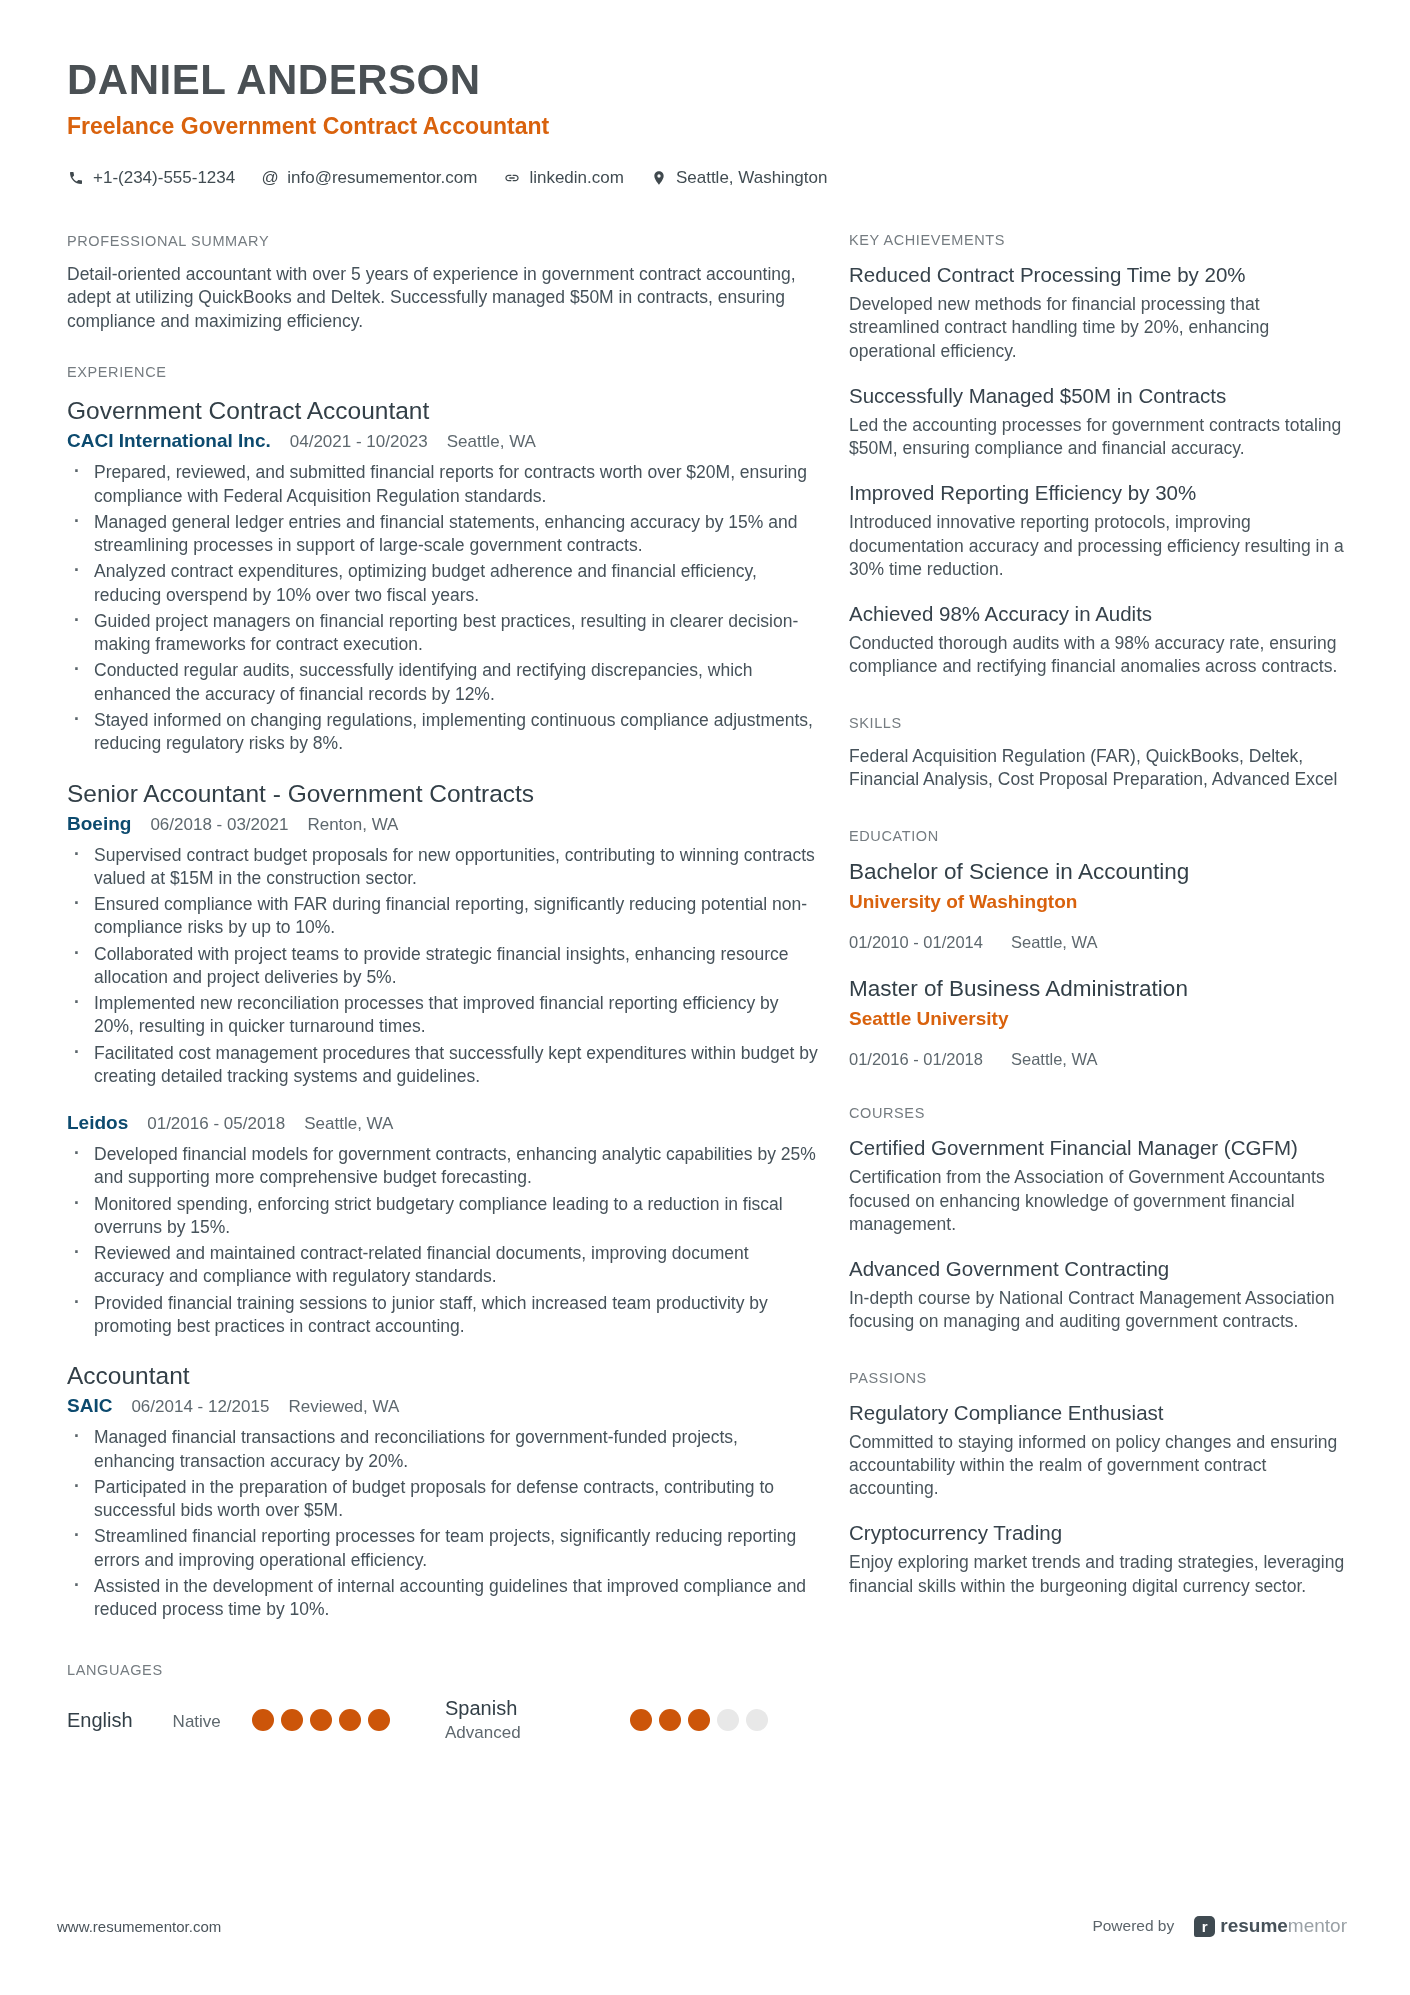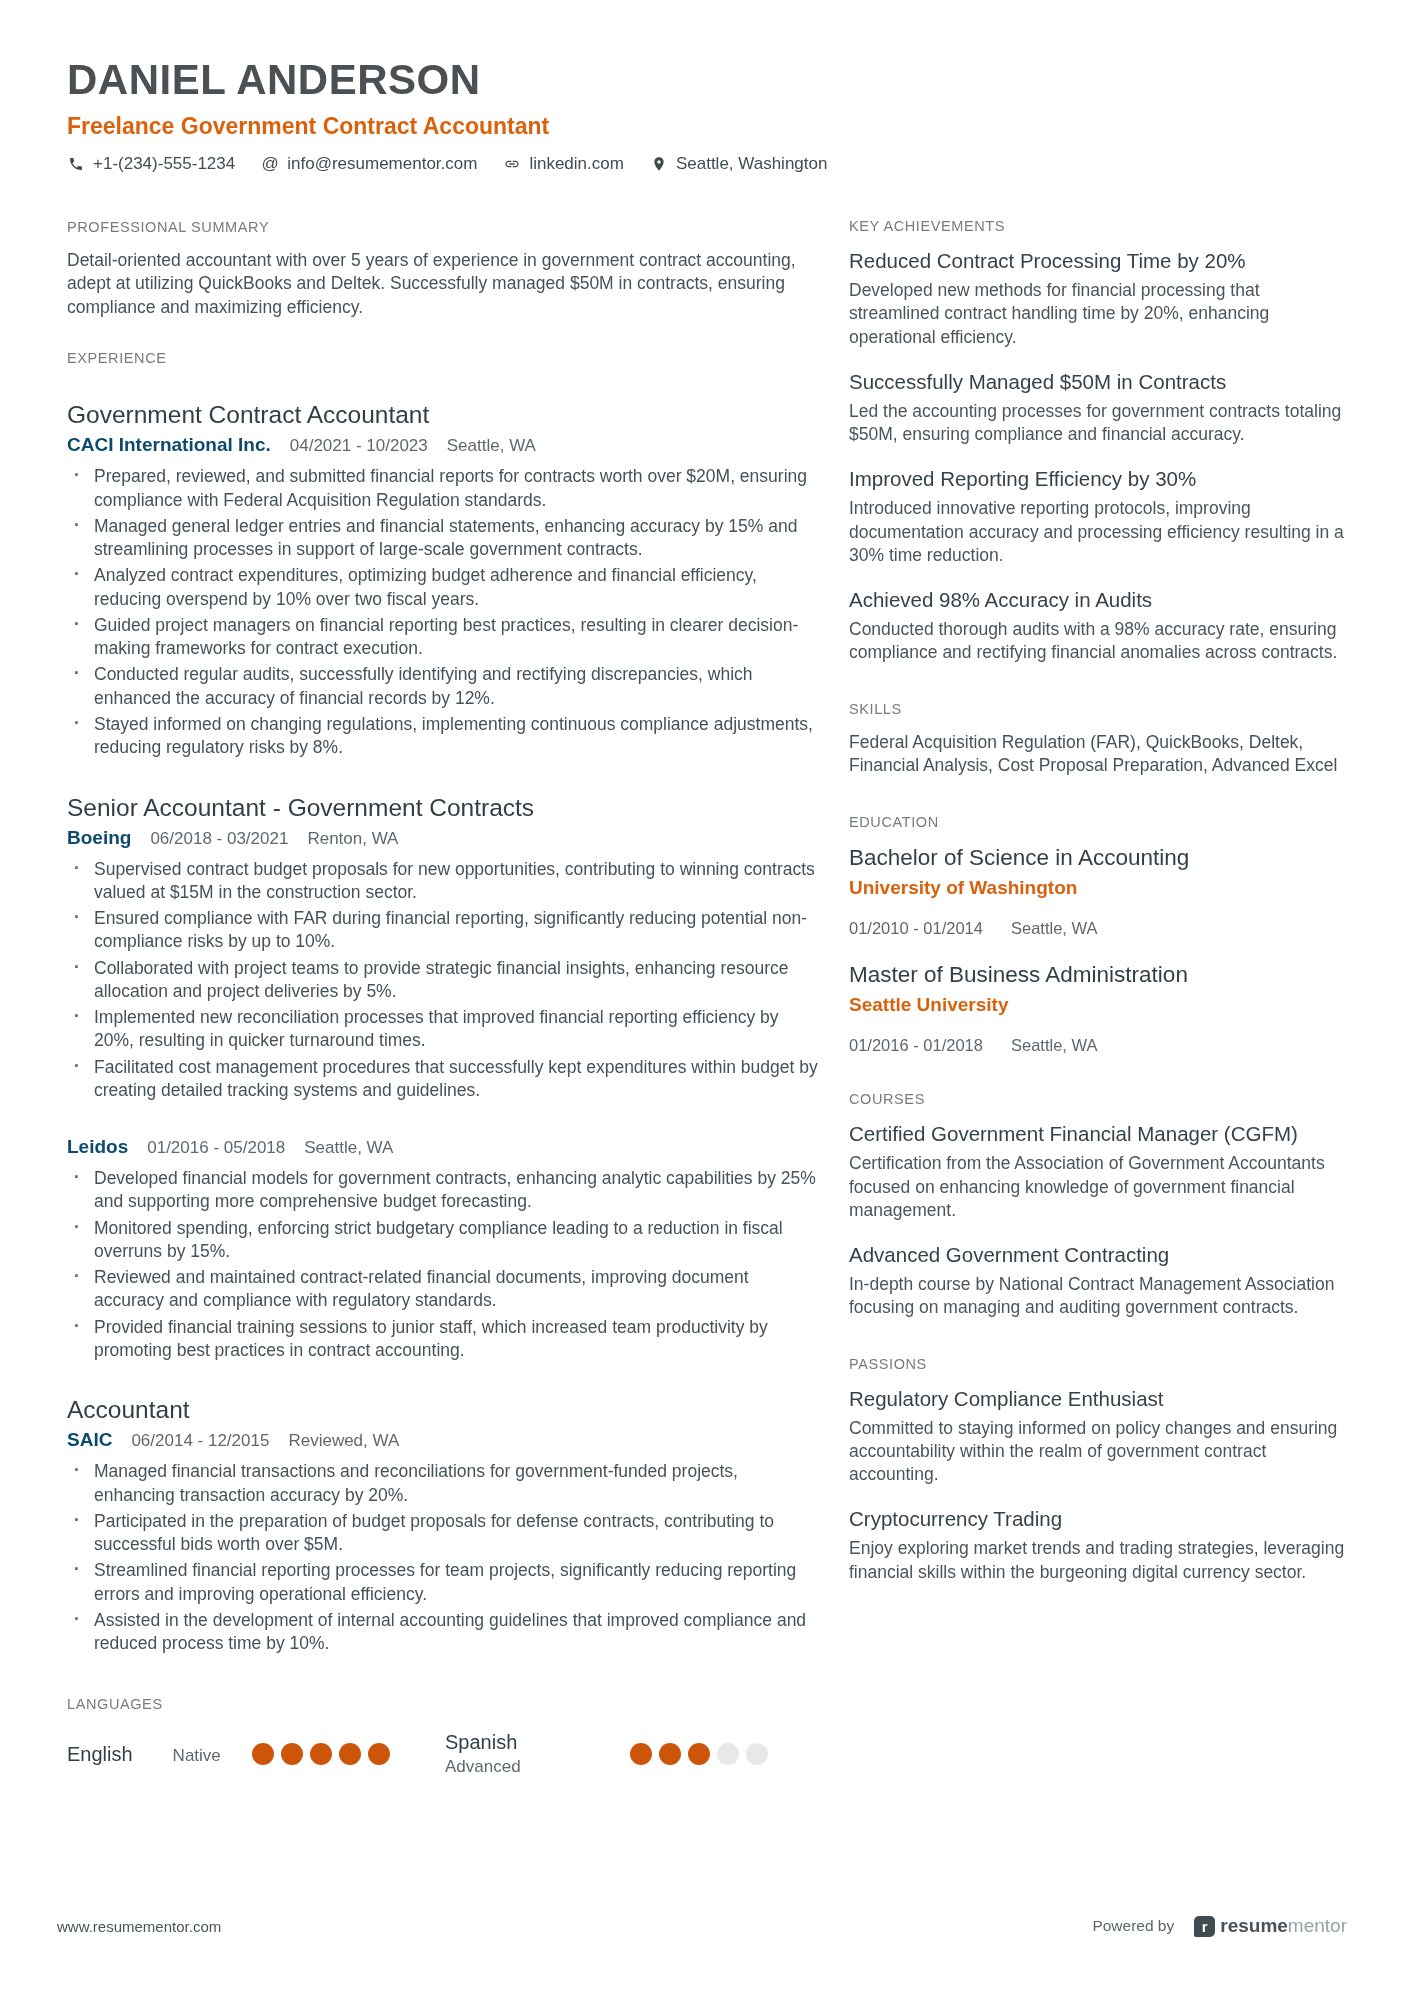--- a/index.html
+++ b/index.html
@@ -3,39 +3,39 @@
 <meta charset="utf-8">
 <style>
   * { margin:0; padding:0; box-sizing:border-box; }
   html,body { background:#fff; }
   body { font-family:"Liberation Sans","DejaVu Sans",sans-serif; color:#46525A; }
   .page { position:relative; width:1410px; height:1995px; margin:0 auto; background:#ffffff; overflow:hidden; padding:56px 65px 12px 67px; }
 
   
   .name { font-size:42px; font-weight:600; color:#4A5054; letter-spacing:0.5px; }
   .title { margin-top:9px; font-size:23px; font-weight:700; color:#D9620D; }
-  .contact-row { margin-top:14px; display:flex; align-items:flex-end; gap:26px; font-size:17px; color:#414C52; }
+  .contact-row { margin-top:28px; display:flex; align-items:flex-end; gap:26px; font-size:17px; color:#414C52; }
   .contact-item { display:inline-flex; align-items:center; gap:8px; }
   .c-icon { display:inline-flex; align-items:center; justify-content:center; width:18px; height:18px; color:#40494E; }
   .c-icon svg { width:16px; height:16px; fill:#40494E; }
   .c-icon.at { font-size:17px; font-weight:400; color:#40494E; }
 
   
   .columns { display:flex; gap:26px; margin-top:44px; }
   .col-left { flex:0 0 756px; }
   .col-right { flex:1; min-width:0; }
 
   .sec-label { font-size:14.5px; letter-spacing:0.6px; color:#757C81; font-weight:400; }
 
   
   .summary-text { margin-top:13px; font-size:17.5px; line-height:1.34; color:#46525A; }
 
   
   .experience { margin-top:30px; }
-  .job { margin-top:34px; margin-bottom:24px; }
+  .job { margin-top:16px; margin-bottom:24px; }
   .job-title { font-size:24.5px; font-weight:500; color:#323F47; }
   .job-meta { margin-top:5px; display:flex; align-items:baseline; gap:19px; }
   .company { font-size:19px; font-weight:700; color:#0c4a6e; }
   .meta-gray { font-size:17px; color:#5E686E; }
   .bullets { list-style:none; margin-top:9px; }
   .bullets li { position:relative; padding-left:27px; font-size:17.5px; line-height:1.33; color:#46525A; margin-bottom:3px; }
   .bullets li::before { content:"·"; position:absolute; left:7px; top:-1px; color:#5A646A; font-weight:700; }
 
   
   .languages { margin-top:40px; }

